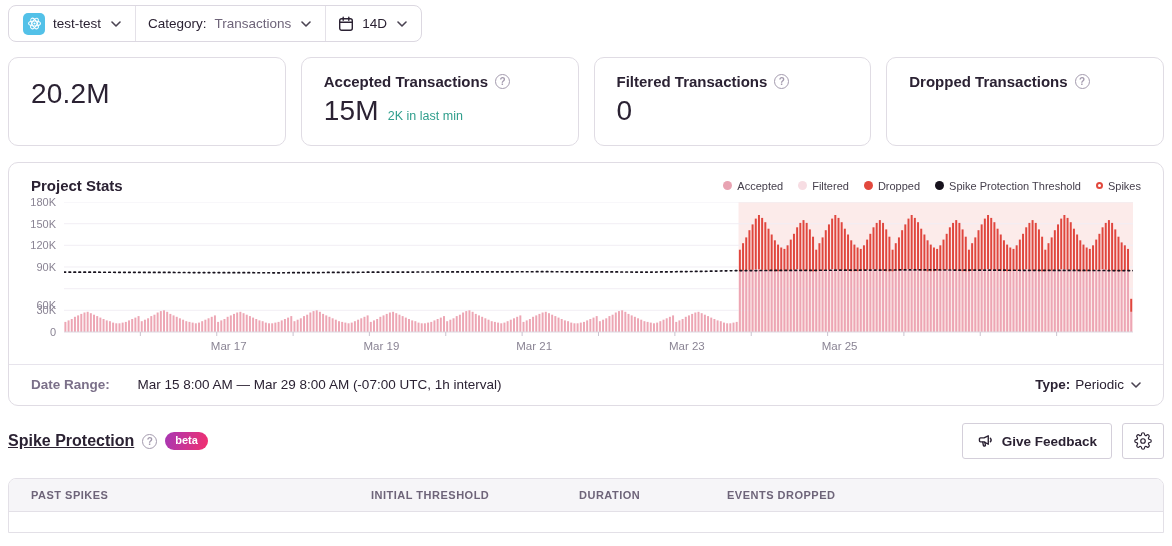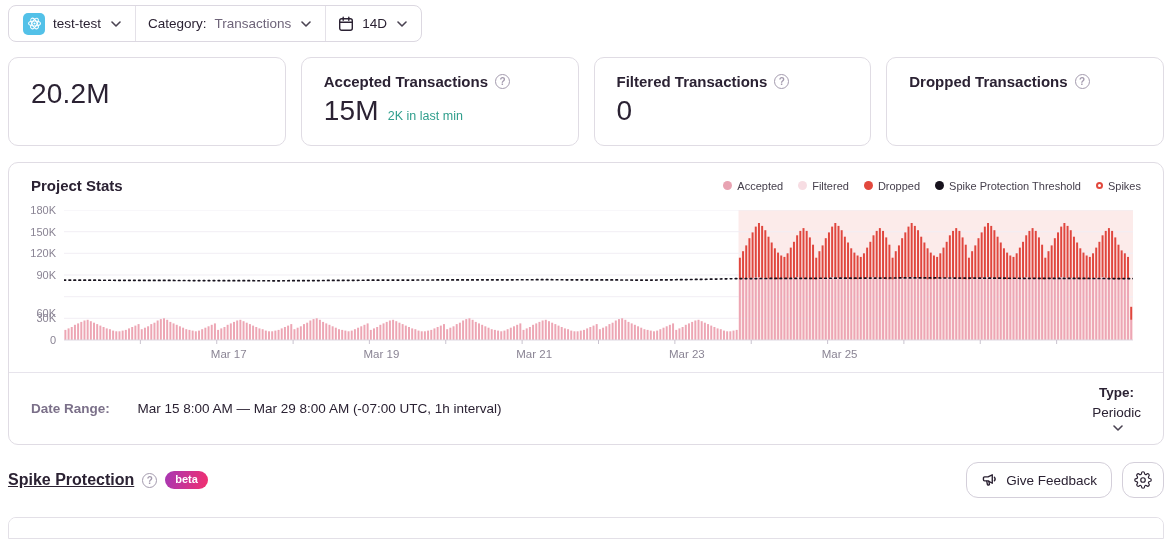--- a/index.html
+++ b/index.html
@@ -43,49 +43,49 @@
   .card-sub { font-size:12.5px; color:#2f9e8c; }
 
   
   .chart-card { margin-top:16px; background:#fff; border:1px solid #e0dce4; border-radius:10px; }
   .chart-head { display:flex; justify-content:space-between; align-items:center; padding:14px 22px 0; }
   .chart-title { font-size:15px; font-weight:700; }
   .legend { display:flex; align-items:center; gap:15px; }
   .legend-item { display:inline-flex; align-items:center; gap:5px; font-size:11px; color:#46404d; cursor:pointer; }
   .legend-swatch { width:9px; height:9px; border-radius:50%; display:inline-block; }
 
-  .plot-wrap { display:flex; margin:16px 30px 0 0; }
+  .plot-wrap { display:flex; margin:8px 30px 0 0; }
   .y-axis { position:relative; width:55px; height:130px; flex:0 0 auto; }
   .ylab { position:absolute; right:8px; font-size:11px; color:#8a8494; line-height:12px; }
   .plot { position:relative; flex:1; }
   .plot svg { display:block; width:100%; height:136px; }
   .x-axis { position:relative; height:18px; margin-left:55px; margin-right:30px; }
   .xlab { position:absolute; transform:translateX(-50%); font-size:11.5px; color:#8a8494; top:2px; white-space:nowrap;padding-left:24px; }
 
   .chart-footer {
     margin-top:8px; border-top:1px solid #e7e4ec; padding:12px 22px 13px;
     display:flex; justify-content:space-between; align-items:center; font-size:13.5px;
   }
   .dr-label { color:#7b7089; font-weight:700; margin-right:24px; }
-  .type-wrap { display:flex; align-items:center; gap:5px; cursor:pointer;flex-direction:column; }
+  .type-wrap { display:flex; align-items:center; gap:5px; cursor:pointer; }
   .type-label { font-weight:700; }
 
   
   .section-row { margin-top:17px; display:flex; justify-content:space-between; align-items:center; height:36px; }
   .section-left { display:flex; align-items:center; gap:8px; }
   .section-title { font-size:16px; font-weight:700;text-decoration:underline; }
   .beta-badge {
     background:linear-gradient(103deg,#a737b4,#f2306f); color:#fff;
     font-size:11px; font-weight:700; padding:3px 10px 4px; border-radius:20px; line-height:1;
   }
   .section-right { display:flex; align-items:center; gap:10px; }
   .btn {
     display:inline-flex; align-items:center; gap:8px; height:36px; padding:0 14px;
-    background:#fff; border:1px solid #d4cfda; border-radius:12px; cursor:pointer;
-    font-size:13.5px; font-weight:400; color:#2b2233; font-family:inherit;
+    background:#fff; border:1px solid #d4cfda; border-radius:3px; cursor:pointer;
+    font-size:13.5px; font-weight:700; color:#2b2233; font-family:inherit;
   }
   .btn-icon { padding:0 11px; }
 
   
   .table { margin-top:19px; border:1px solid #e3e0e7; border-radius:8px 8px 0 0; overflow:hidden; }
   .thead {
     display:grid; grid-template-columns:340px 208px 148px 1fr;
     background:#f6f5f8; border-bottom:1px solid #e3e0e7;
   }
   .th {
@@ -750,16 +750,22 @@
             <circle cx="12" cy="12" r="3"></circle>
             <path d="M19.4 15a1.65 1.65 0 0 0 .33 1.82l.06.06a2 2 0 0 1-2.83 2.83l-.06-.06a1.65 1.65 0 0 0-1.82-.33 1.65 1.65 0 0 0-1 1.51V21a2 2 0 0 1-4 0v-.09A1.65 1.65 0 0 0 9 19.4a1.65 1.65 0 0 0-1.82.33l-.06.06a2 2 0 0 1-2.83-2.83l.06-.06a1.65 1.65 0 0 0 .33-1.82 1.65 1.65 0 0 0-1.51-1H3a2 2 0 0 1 0-4h.09A1.65 1.65 0 0 0 4.6 9a1.65 1.65 0 0 0-.33-1.82l-.06-.06a2 2 0 0 1 2.83-2.83l.06.06a1.65 1.65 0 0 0 1.82.33H9a1.65 1.65 0 0 0 1-1.51V3a2 2 0 0 1 4 0v.09a1.65 1.65 0 0 0 1 1.51 1.65 1.65 0 0 0 1.82-.33l.06-.06a2 2 0 0 1 2.83 2.83l-.06.06a1.65 1.65 0 0 0-.33 1.82V9a1.65 1.65 0 0 0 1.51 1H21a2 2 0 0 1 0 4h-.09a1.65 1.65 0 0 0-1.51 1z"></path>
           </svg>
         </span>
       </button>
     </div>
   </div>
 
   
   <div class="table">
+    <div class="thead">
+      <div class="th">Past Spikes</div>
+      <div class="th">Initial Threshold</div>
+      <div class="th">Duration</div>
+      <div class="th">Events Dropped</div>
+    </div>
     <div class="tbody"></div>
   </div>
 
 </div>
 
 </body></html>

